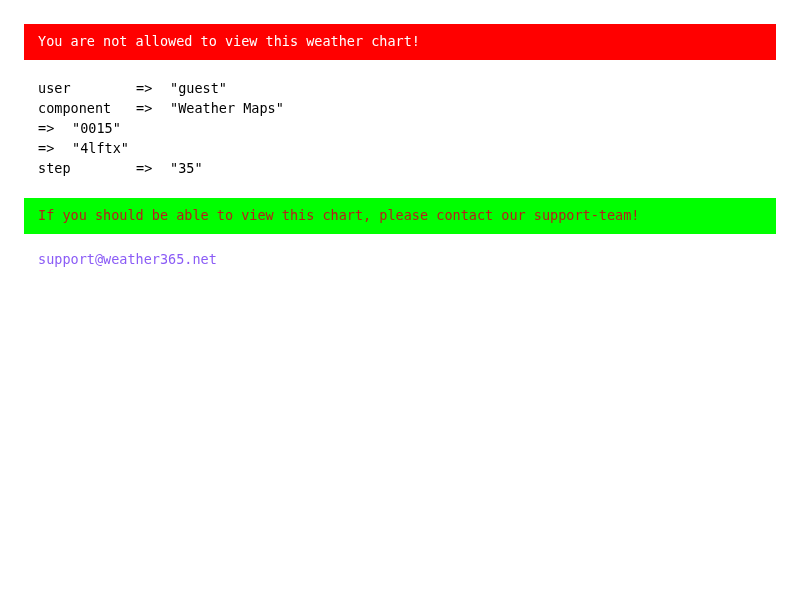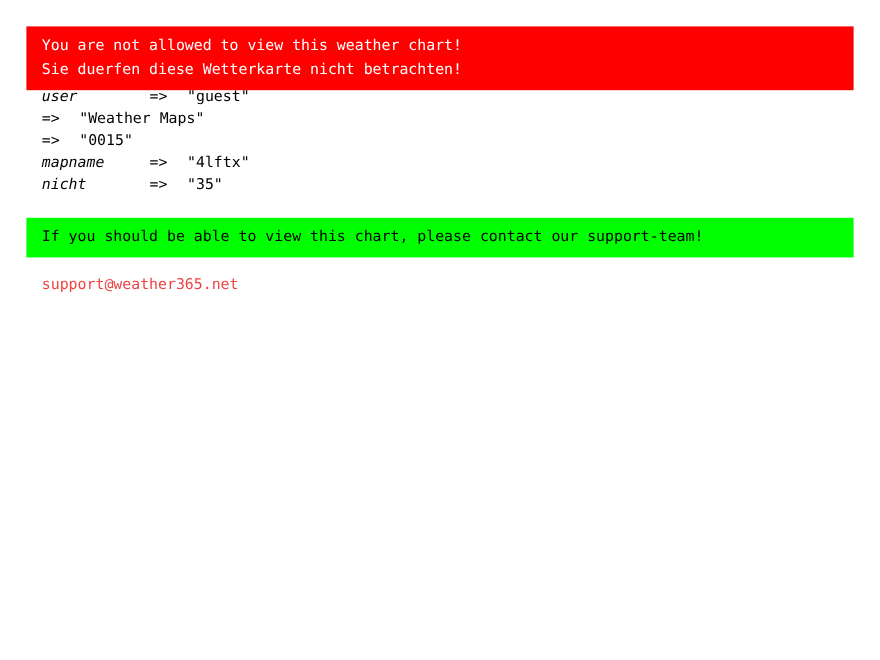--- a/index.html
+++ b/index.html
@@ -28,95 +28,93 @@
     padding: 6px 14px 8px 14px;
   }
   .banner-error {
     top: 24px;
     background: #ff0000;
     color: #ffffff;
   }
   .banner-info {
     top: 198px;
     background: #00ff00;
-    color: #000000;
+    color: #b91c1c;
   }
   .banner-line {
     line-height: 22px;
     white-space: pre;
   }
   .params {
     position: absolute;
     left: 38px;
     top: 78px;
     width: 700px;
   }
   .param-row {
     display: flex;
     line-height: 20px;
     white-space: pre;
   }
   .param-key {
     width: 98px;
     flex: 0 0 98px;
-    font-style: italic;
   }
   .param-arrow {
     width: 34px;
     flex: 0 0 34px;
   }
   .param-val {
     flex: 0 0 auto;
   }
   .footer {
     position: absolute;
     left: 38px;
     top: 249px;
     width: 734px;
     display: flex;
     justify-content: space-between;
     line-height: 20px;
     white-space: pre;
   }
   .footer a {
-    color: #ef4444;
+    color: #8b5cf6;
     text-decoration: none;
   }
 </style>
 </head>
 <body>
 
 <div class="page">
 
   <div class="banner banner-error">
     <div class="banner-line">You are not allowed to view this weather chart!</div>
-    <div class="banner-line">Sie duerfen diese Wetterkarte nicht betrachten!</div>
   </div>
 
   <div class="params">
     <div class="param-row">
       <span class="param-key">user</span>
       <span class="param-arrow">=&gt;</span>
       <span class="param-val">"guest"</span>
     </div>
     <div class="param-row">
+      <span class="param-key">component</span>
       <span class="param-arrow">=&gt;</span>
       <span class="param-val">"Weather Maps"</span>
     </div>
     <div class="param-row">
       <span class="param-arrow">=&gt;</span>
       <span class="param-val">"0015"</span>
     </div>
     <div class="param-row">
-      <span class="param-key">mapname</span>
       <span class="param-arrow">=&gt;</span>
       <span class="param-val">"4lftx"</span>
     </div>
     <div class="param-row">
-      <span class="param-key">nicht</span>
+      <span class="param-key">step</span>
       <span class="param-arrow">=&gt;</span>
       <span class="param-val">"35"</span>
     </div>
   </div>
 
   <div class="banner banner-info">
     <div class="banner-line">If you should be able to view this chart, please contact our support-team!</div>
   </div>
 
   <div class="footer">

